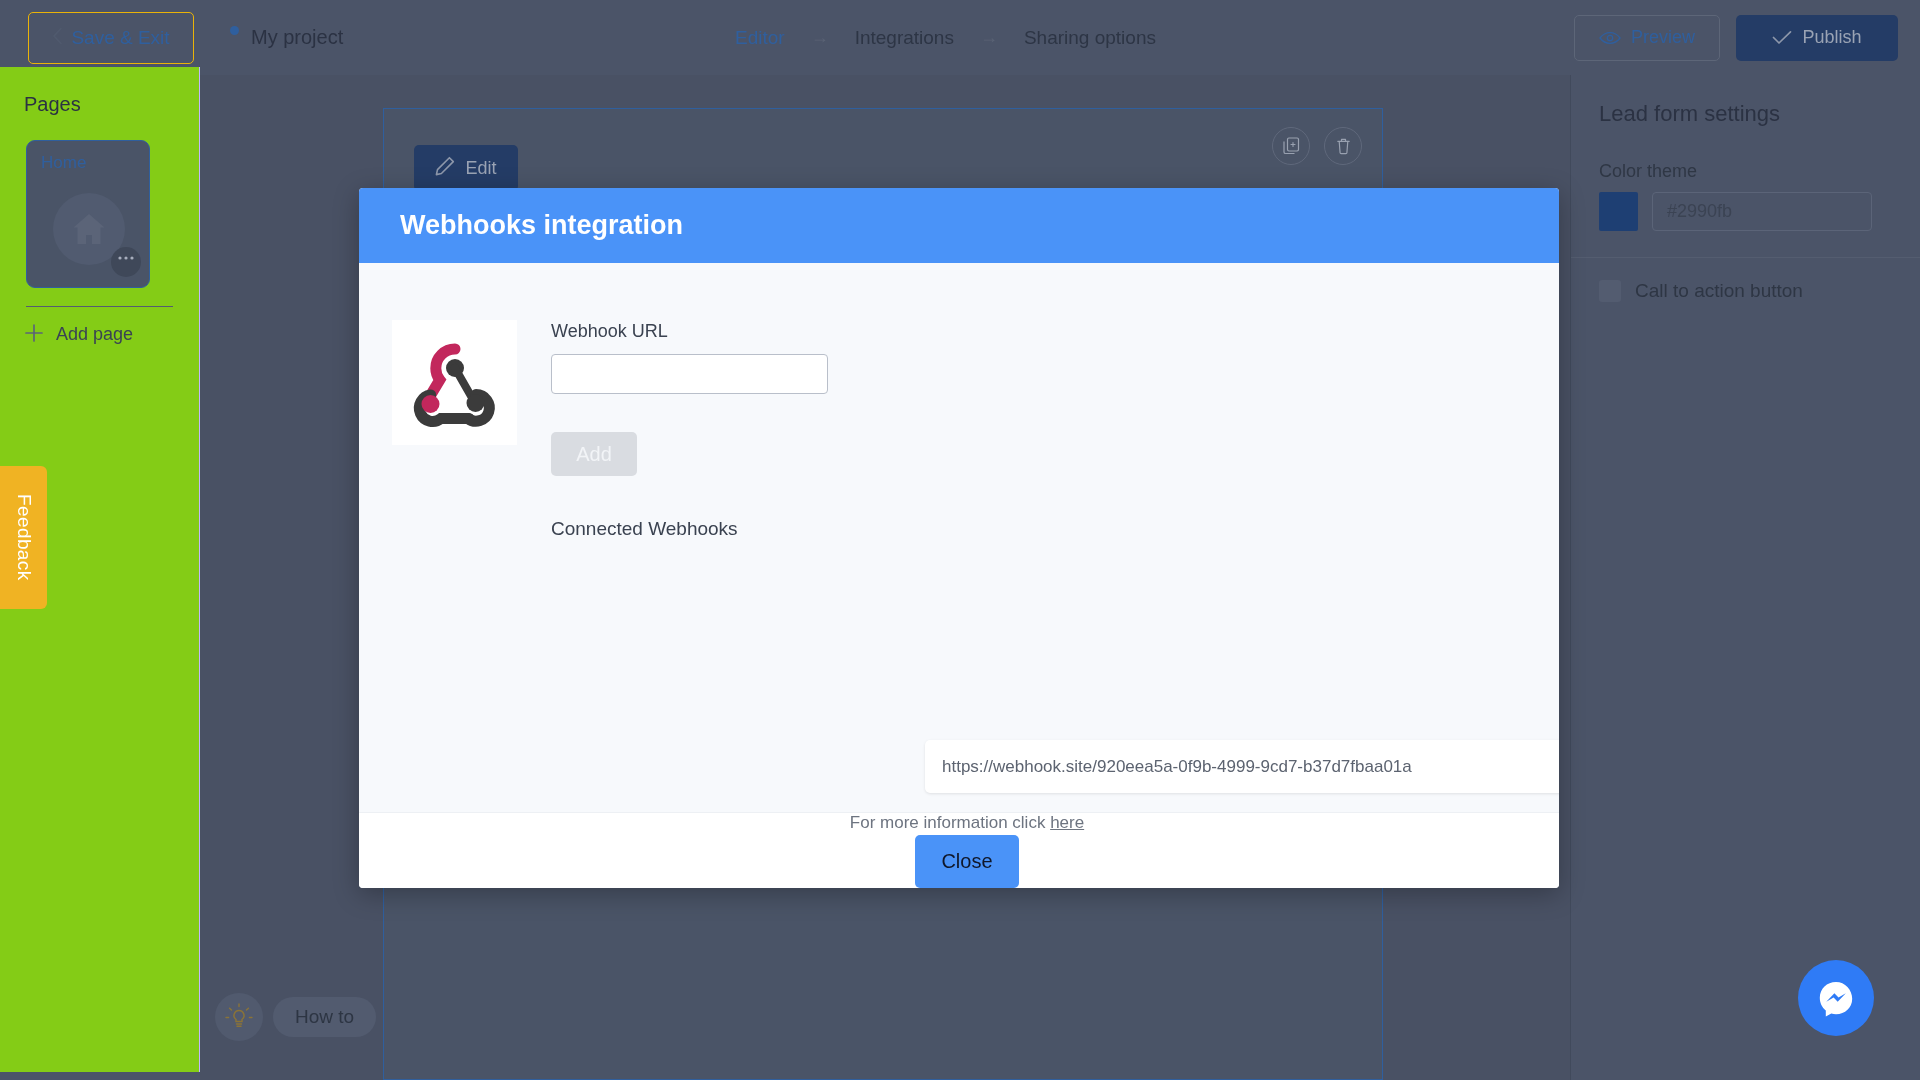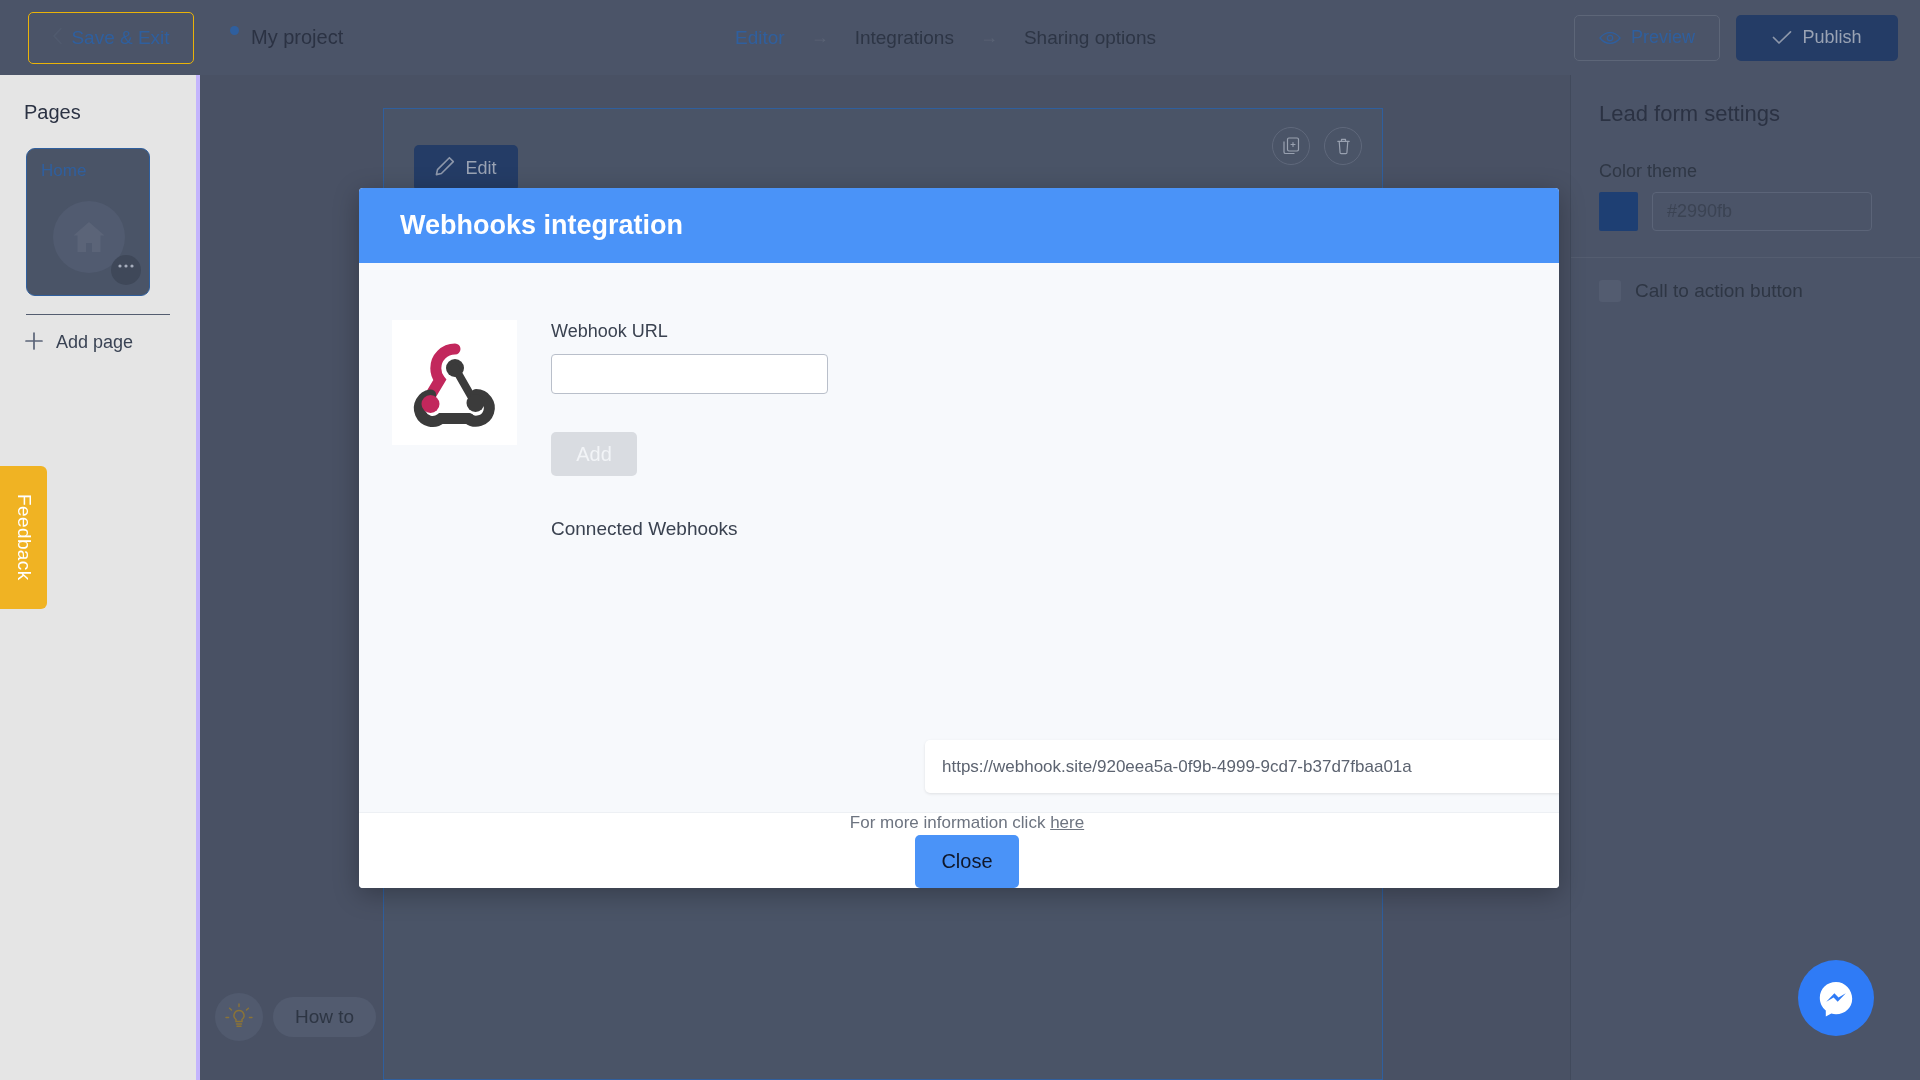--- a/index.html
+++ b/index.html
@@ -49,22 +49,22 @@
   }
   .btn-publish {
     width: 162px; height: 46px; border-radius: 5px; background: #243c66;
     display: flex; align-items: center; justify-content: center; gap: 10px;
     color: #9aa3b4; font-size: 18px;
   }
   .eye-icon, .check-icon { display: inline-flex; }
 
   
   .left-panel {
-    position: absolute; left: 0; top: 75px; width: 200px; height: 1005px;
-    background: #e5e5e5; border-right: 4px solid #c4b5fd;
+    position: absolute; left: 0; top: 67px; width: 200px; height: 1005px;
+    background: #84cc16; border-right: 1px solid #c4b5fd;
   }
   .panel-title { margin: 26px 0 0 24px; font-size: 20px; color: #2b3243; }
   .page-card {
     margin: 24px 0 0 26px; width: 124px; height: 148px;
     border: 1.5px solid #2f5f9e; border-radius: 9px; position: relative;
     background: #4a5467;
   }
   .page-card-label { position: absolute; left: 14px; top: 12px; font-size: 17px; color: #2f5f9e; }
   .page-thumb {
     position: absolute; left: 26px; top: 52px; width: 72px; height: 72px;

